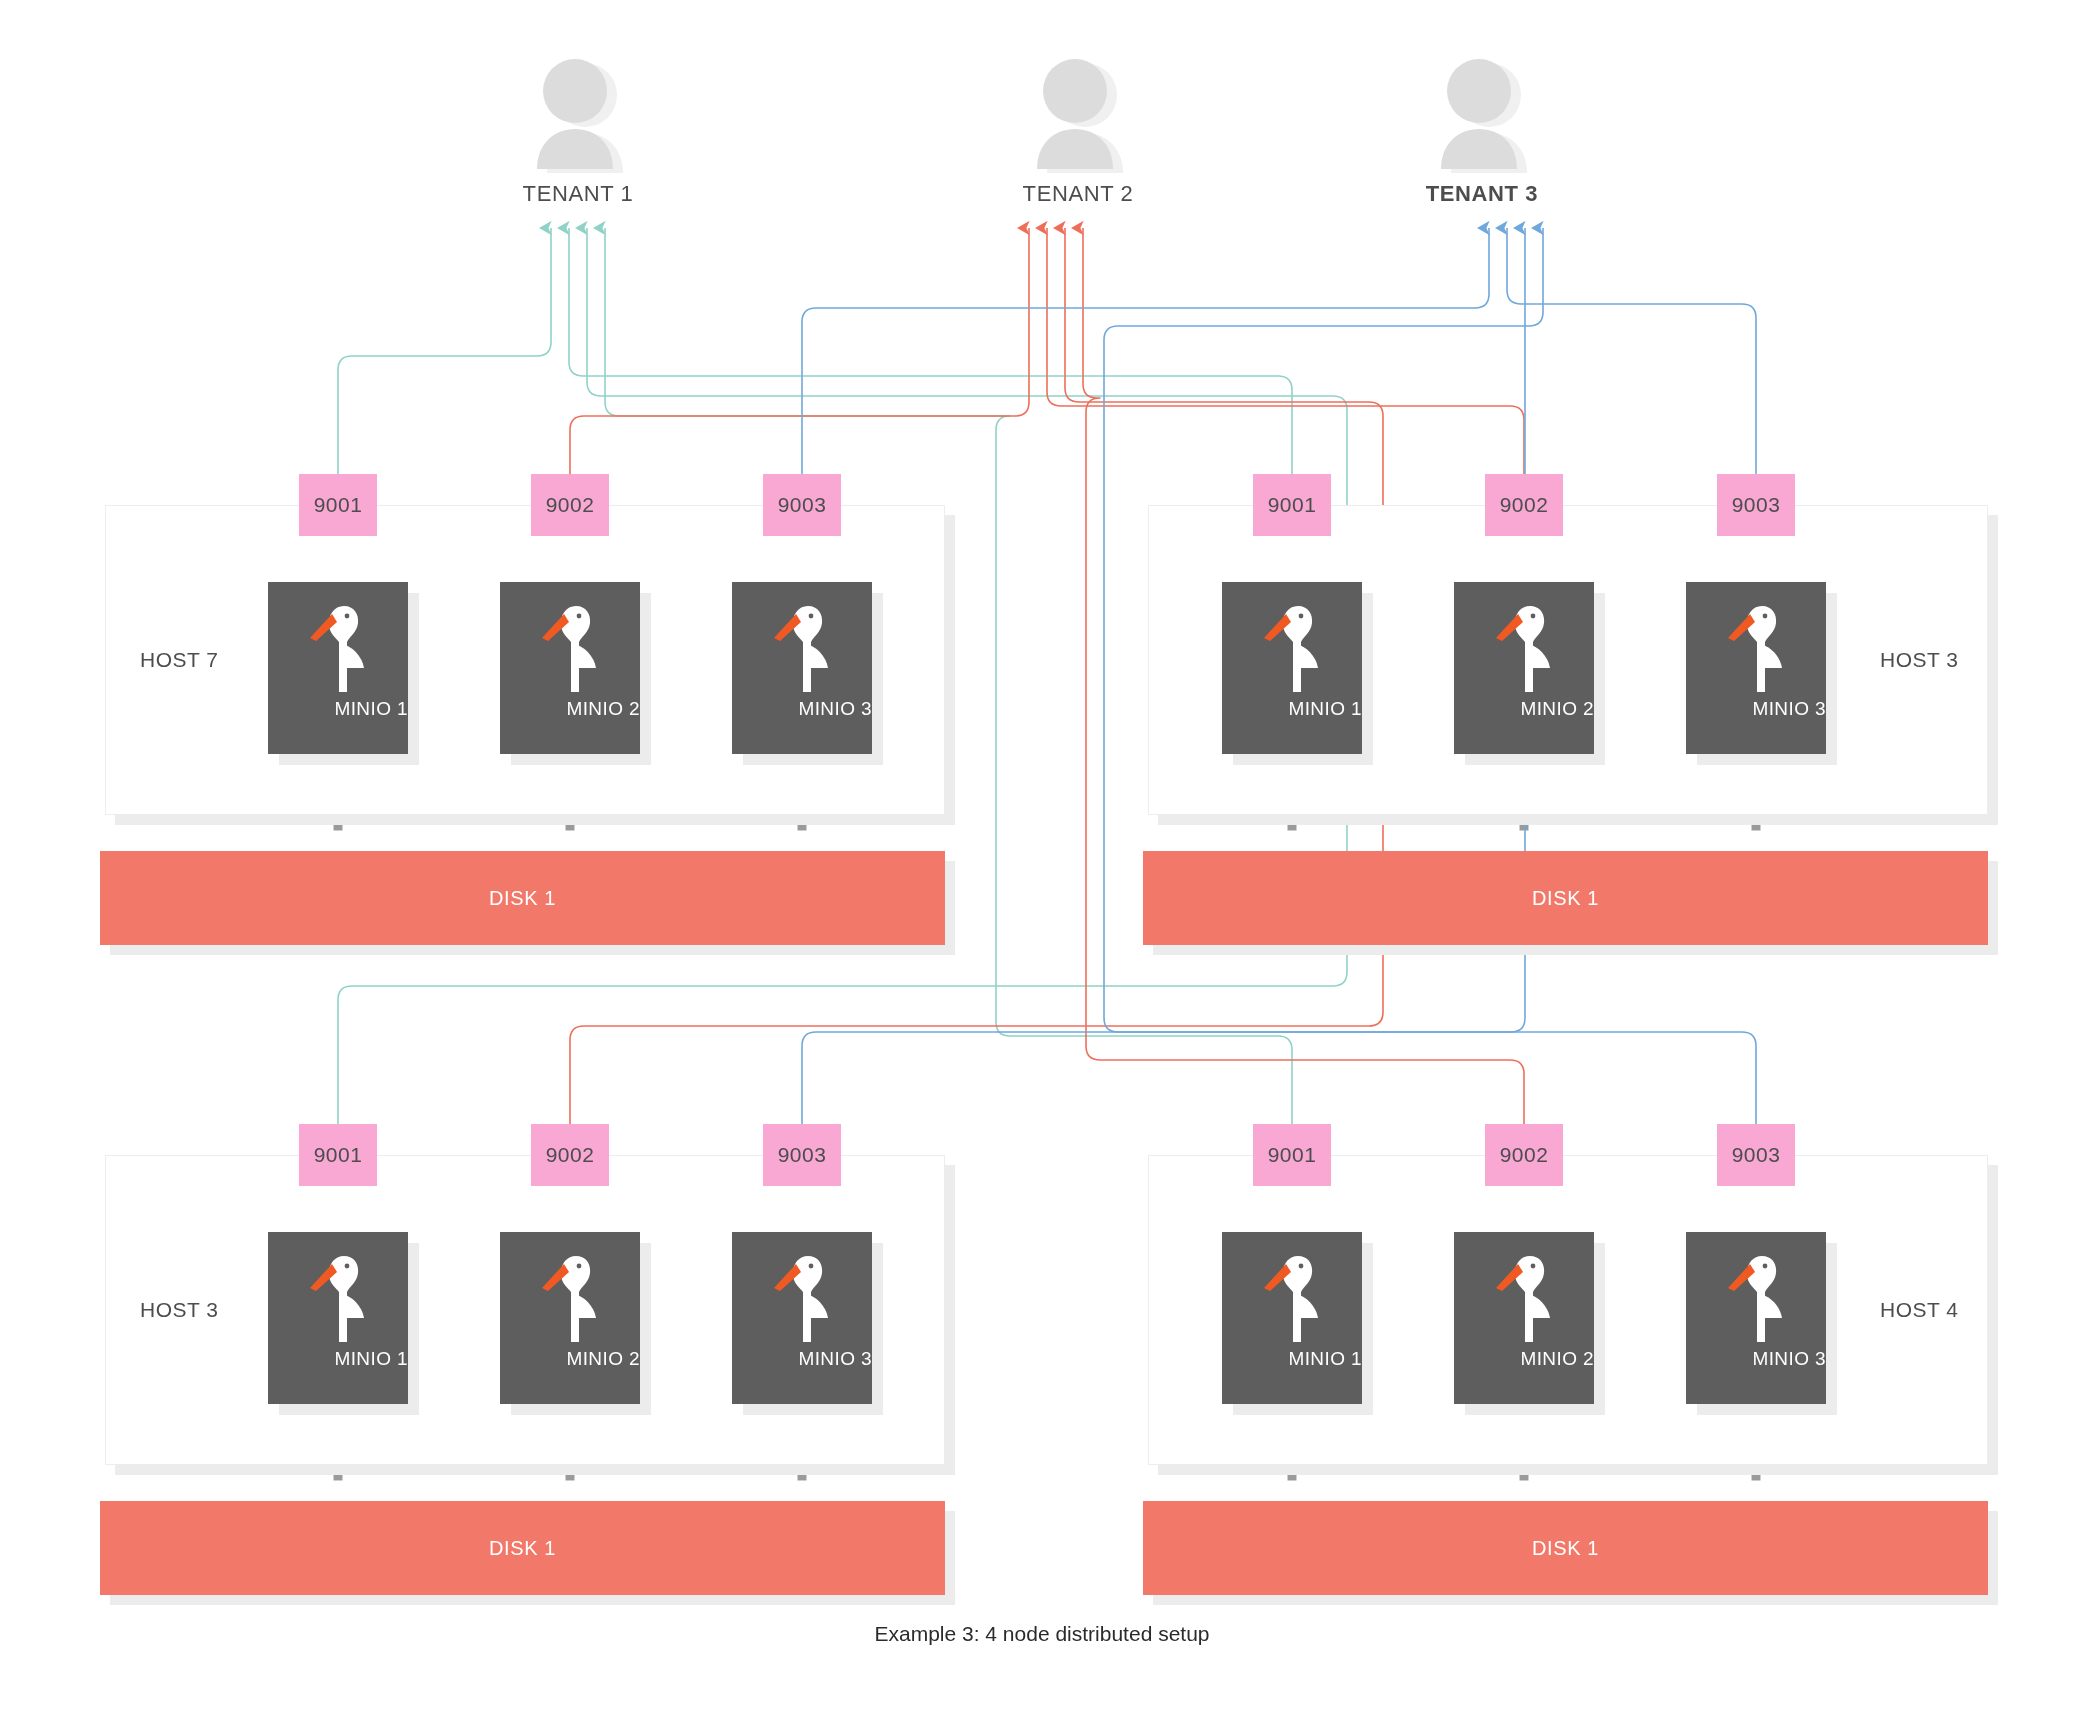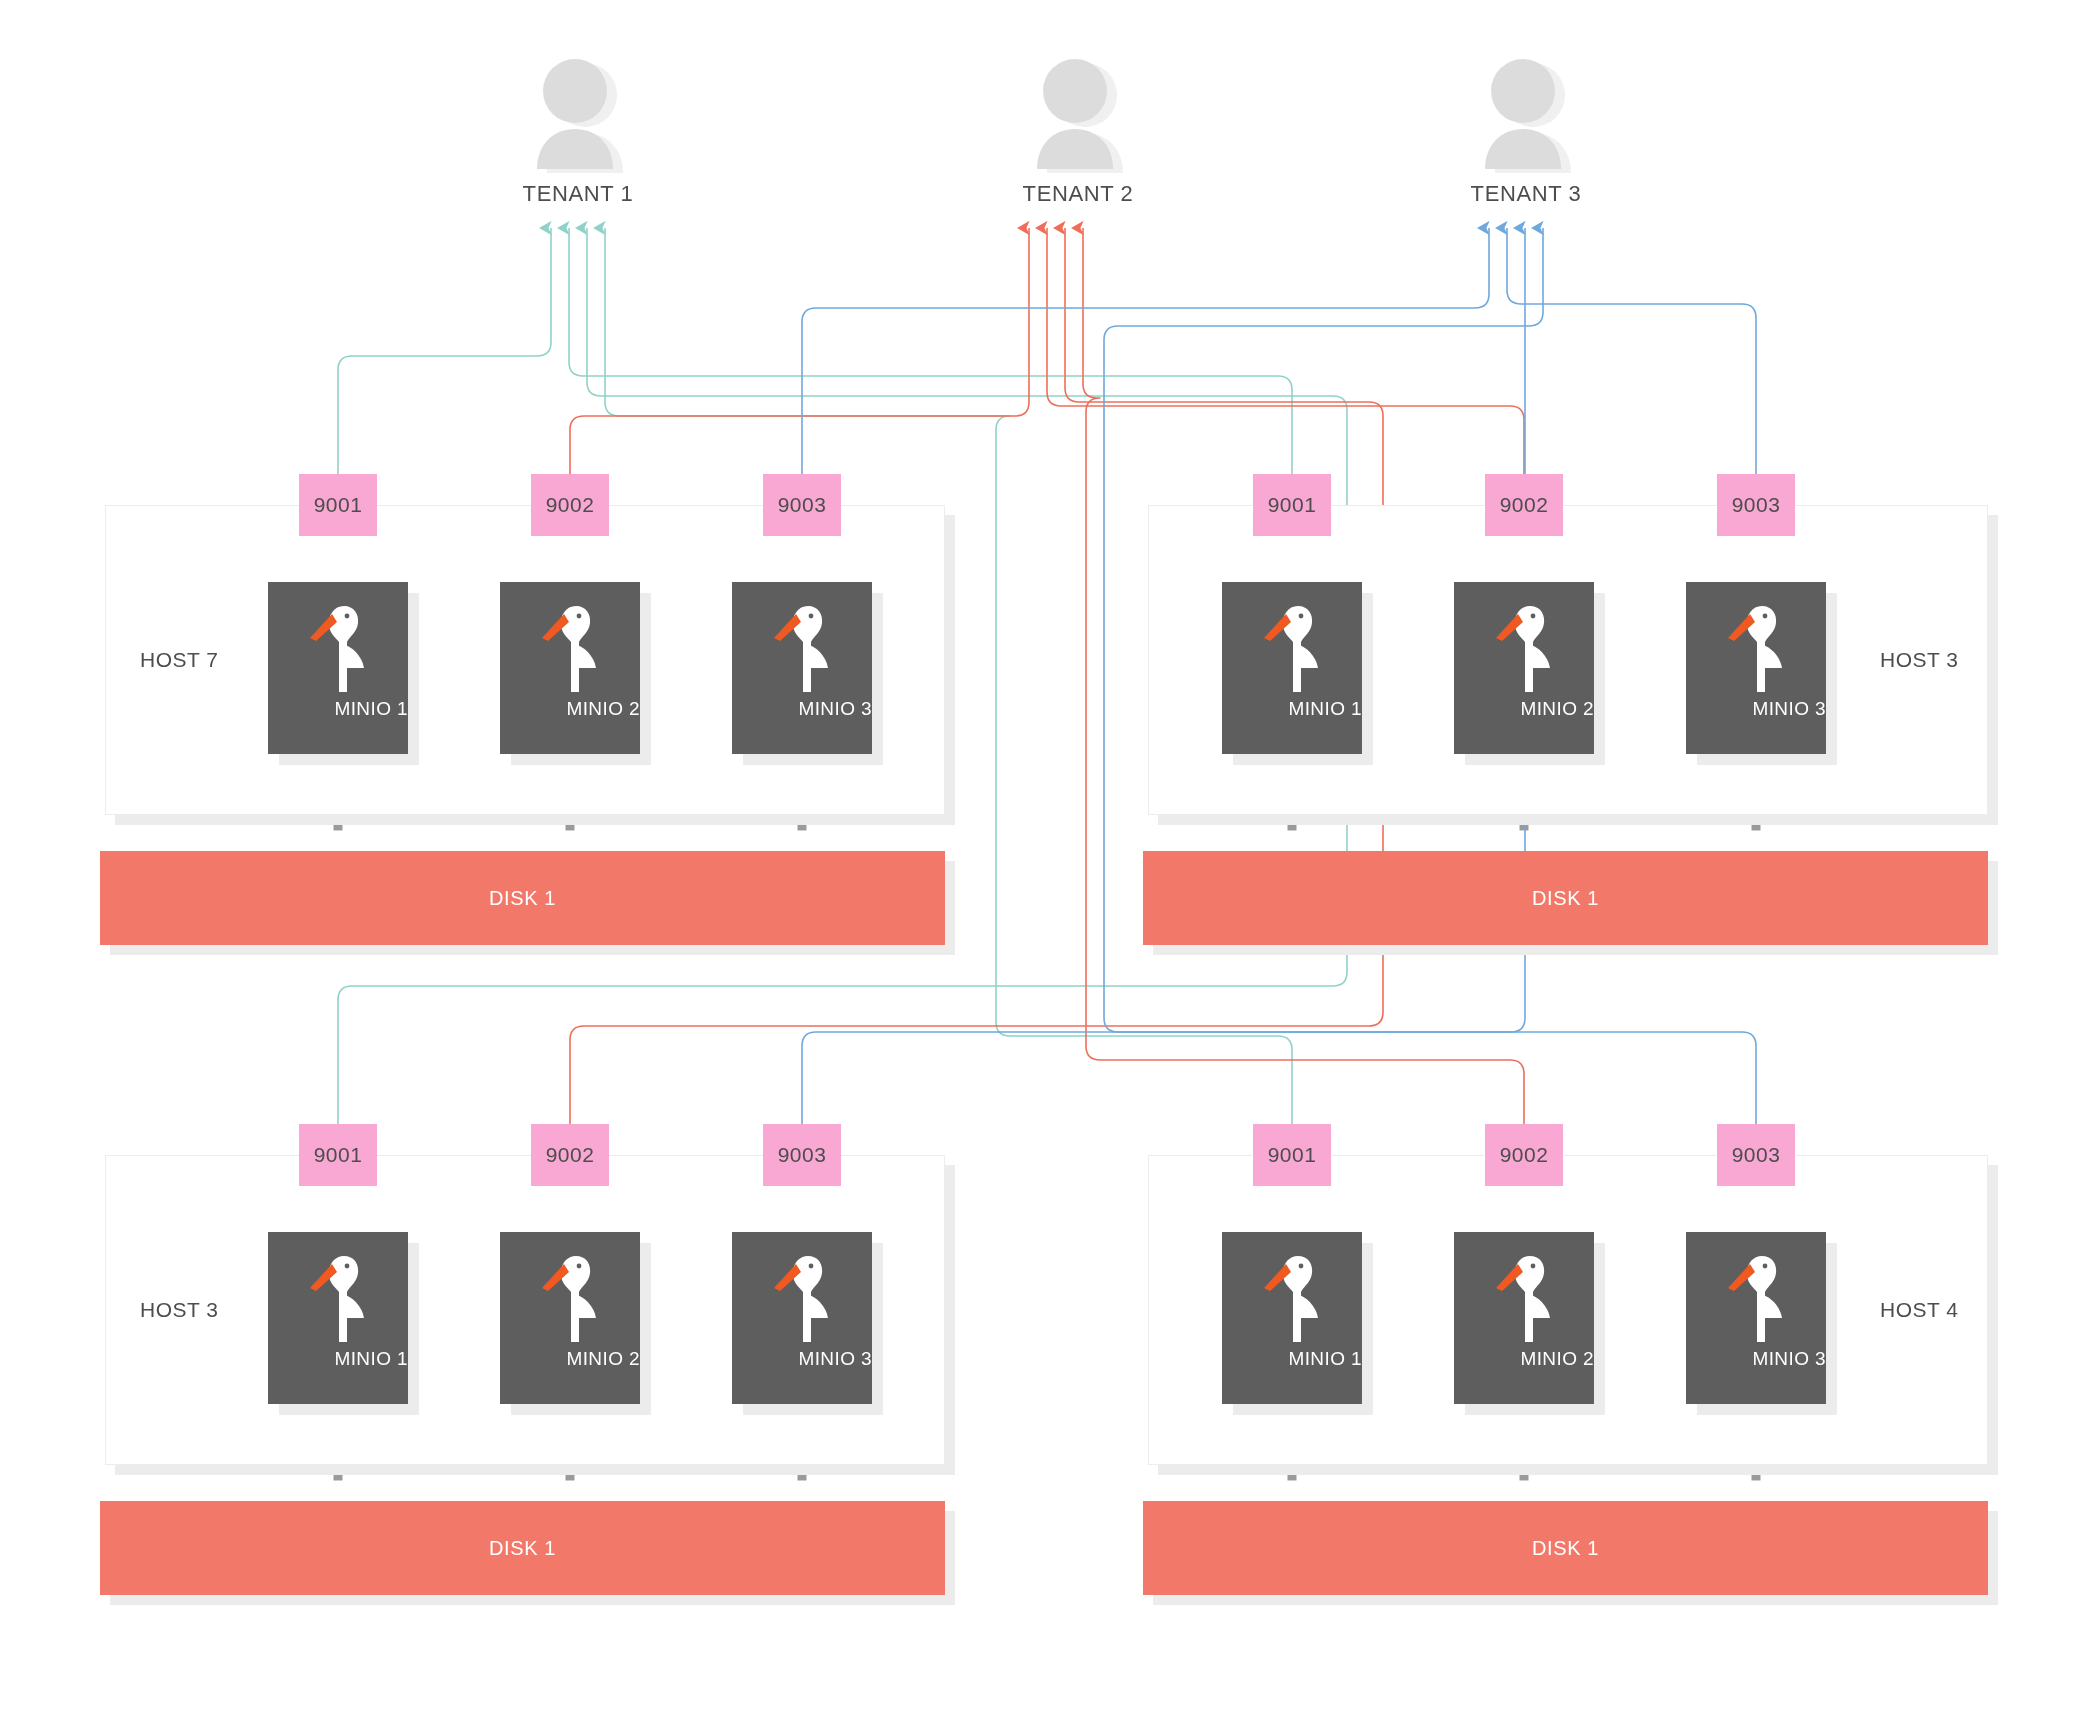--- a/index.html
+++ b/index.html
@@ -170,21 +170,21 @@
           </g>
         <g fill="#dcdcdc">
             <circle cx="52" cy="36" r="32"></circle>
             <path d="M14 114 C14 88 32 74 52 74 C72 74 90 88 90 114 Z"></path>
           </g>
       </svg>
     </div>
     <div class="tlabel">TENANT 2</div>
   </div>
 
-  <div class="tenant" style="left:1436px;top:55px;">
+  <div class="tenant" style="left:1392px;top:55px;font-weight:bold;">
     <div class="avatar">
       <svg viewBox="0 0 110 118" xmlns="http://www.w3.org/2000/svg">
         <g fill="#f0f0f0">
             <circle cx="62" cy="40" r="32"></circle>
             <path d="M24 118 C24 92 42 78 62 78 C82 78 100 92 100 118 Z"></path>
           </g>
         <g fill="#dcdcdc">
             <circle cx="52" cy="36" r="32"></circle>
             <path d="M14 114 C14 88 32 74 52 74 C72 74 90 88 90 114 Z"></path>
           </g>
@@ -346,14 +346,15 @@
         <path d="M38 8 C48 8 53 16 52 25 C51 34 44 38 41 44 L41 94 L33 94 L33 44 C30 40 24 36 23 28 C22 17 28 8 38 8 Z" fill="#ffffff"></path>
         <path d="M26 16 L4 40 L10 43 L31 24 Z" fill="#f05a22"></path>
         <path d="M36 46 C46 48 56 58 58 70 L34 70 Z" fill="#ffffff"></path>
         <circle cx="41" cy="18" r="2.4" fill="#5e5e5e"></circle>
       </svg>
     </div>
     <div class="nlabel">MINIO 3</div>
   </div>
   <div class="disk" style="left:1143px;top:1482px;width:845px;">DISK 1</div>
 
+  <div class="caption" style="top:1622px;">Example 3: 4 node distributed setup</div>
 
 </div>
 
 </body></html>

